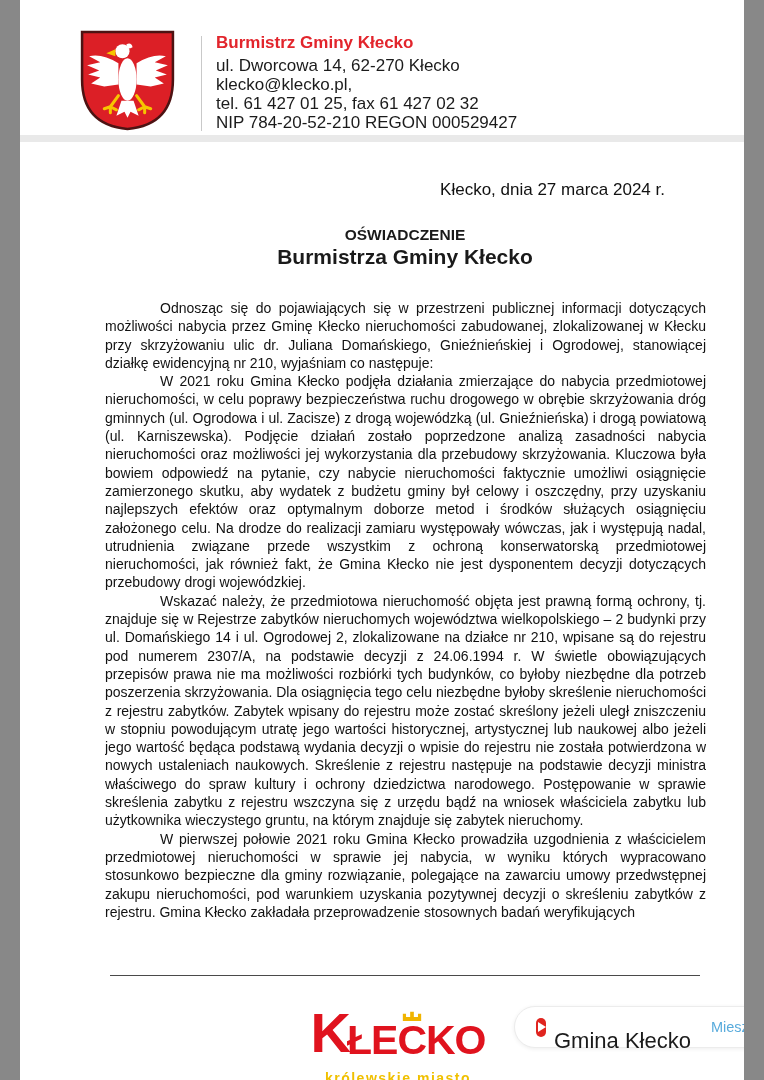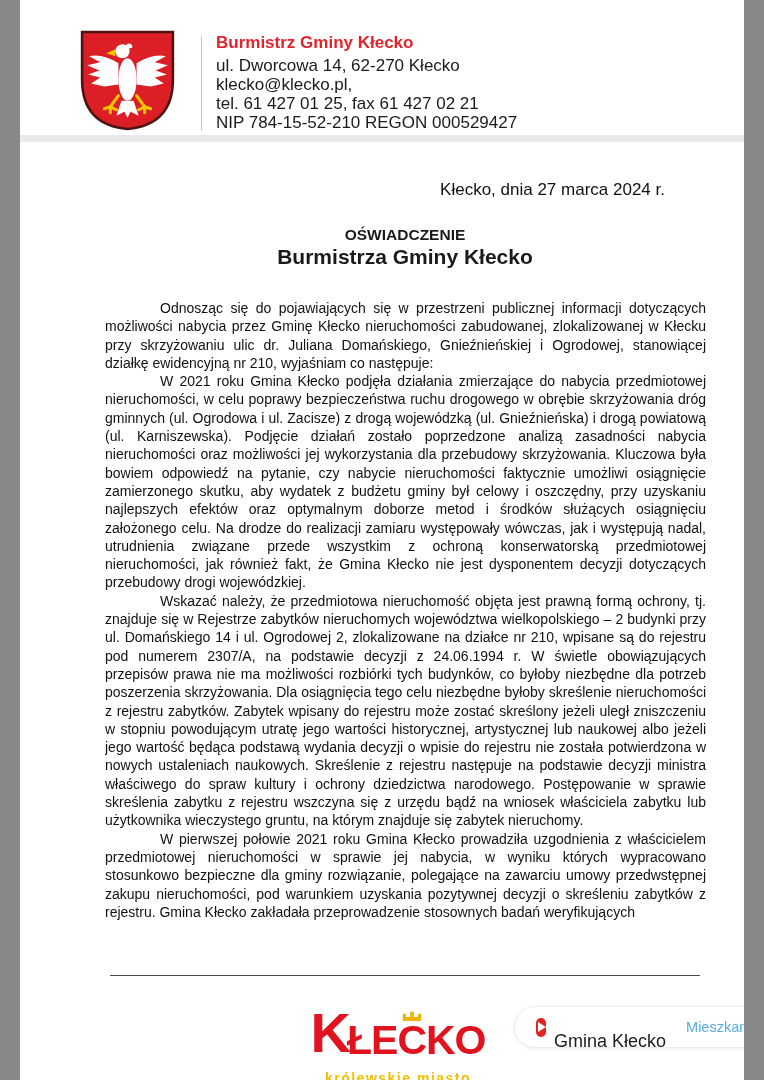--- a/index.html
+++ b/index.html
@@ -45,21 +45,21 @@
     box-shadow:0 1px 4px rgba(0,0,0,0.07);
     display:flex; align-items:center; gap:8px; padding:0 13px;
   }
   .fb-icon {
     width:20px; height:20px; background:#e0241f; border-radius:4px;
     color:#fff; font-weight:bold; font-size:16px; line-height:20px;
     text-align:center; overflow:hidden;
   }
   .yt-icon { width:27px; height:19px; background:#e0241f; border-radius:5px; display:flex; align-items:center; justify-content:center; }
   .yt-play { width:0; height:0; border-left:8px solid #fff; border-top:5px solid transparent; border-bottom:5px solid transparent; margin-left:2px; }
-  .social-label { font-size:18px; color:#1b1b1b; white-space:nowrap;margin-top:28px; }
+  .social-label { font-size:22px; color:#1b1b1b; white-space:nowrap;margin-top:28px; }
   .m-icon { width:33px; height:33px; margin-left:4px; }
   .m-label { font-size:14.5px; color:#58abdc; white-space:nowrap; }
 </style>
 </head>
 <body>
 
 <div class="page">
 
   <svg class="crest" viewBox="0 0 106 106" aria-hidden="true">
     <path d="M8,5 H98 V52 Q98,97 53,101 Q8,97 8,52 Z" fill="#dc1f26" stroke="#4d1313" stroke-width="2.5"></path>
@@ -74,22 +74,22 @@
     <path d="M44,68 L36,79 M36,79 l-6,2 M36,79 l0,6 M36,79 l6,3" stroke="#f6c500" stroke-width="3" fill="none" stroke-linecap="round"></path>
     <path d="M62,68 L70,79 M70,79 l6,2 M70,79 l0,6 M70,79 l-6,3" stroke="#f6c500" stroke-width="3" fill="none" stroke-linecap="round"></path>
   </svg>
 
   <div class="head-divider"></div>
 
   <div class="head-block">
     <div class="head-org">Burmistrz Gminy Kłecko</div>
     <div class="head-line">ul. Dworcowa 14, 62-270 Kłecko</div>
     <div class="head-line">klecko@klecko.pl,</div>
-    <div class="head-line">tel. 61 427 01 25, fax  61 427 02 21</div>
-    <div class="head-line">NIP 784-15-52-210  REGON 000529427</div>
+    <div class="head-line">tel. 61 427 01 25, fax  61 427 02 32</div>
+    <div class="head-line">NIP 784-20-52-210  REGON 000529427</div>
   </div>
 
   <div class="head-band"></div>
 
   <div class="date-line">Kłecko, dnia 27 marca 2024 r.</div>
 
   <div class="doc-title-block">
     <div class="doc-title">OŚWIADCZENIE</div>
     <div class="doc-subtitle">Burmistrza Gminy Kłecko</div>
   </div>

